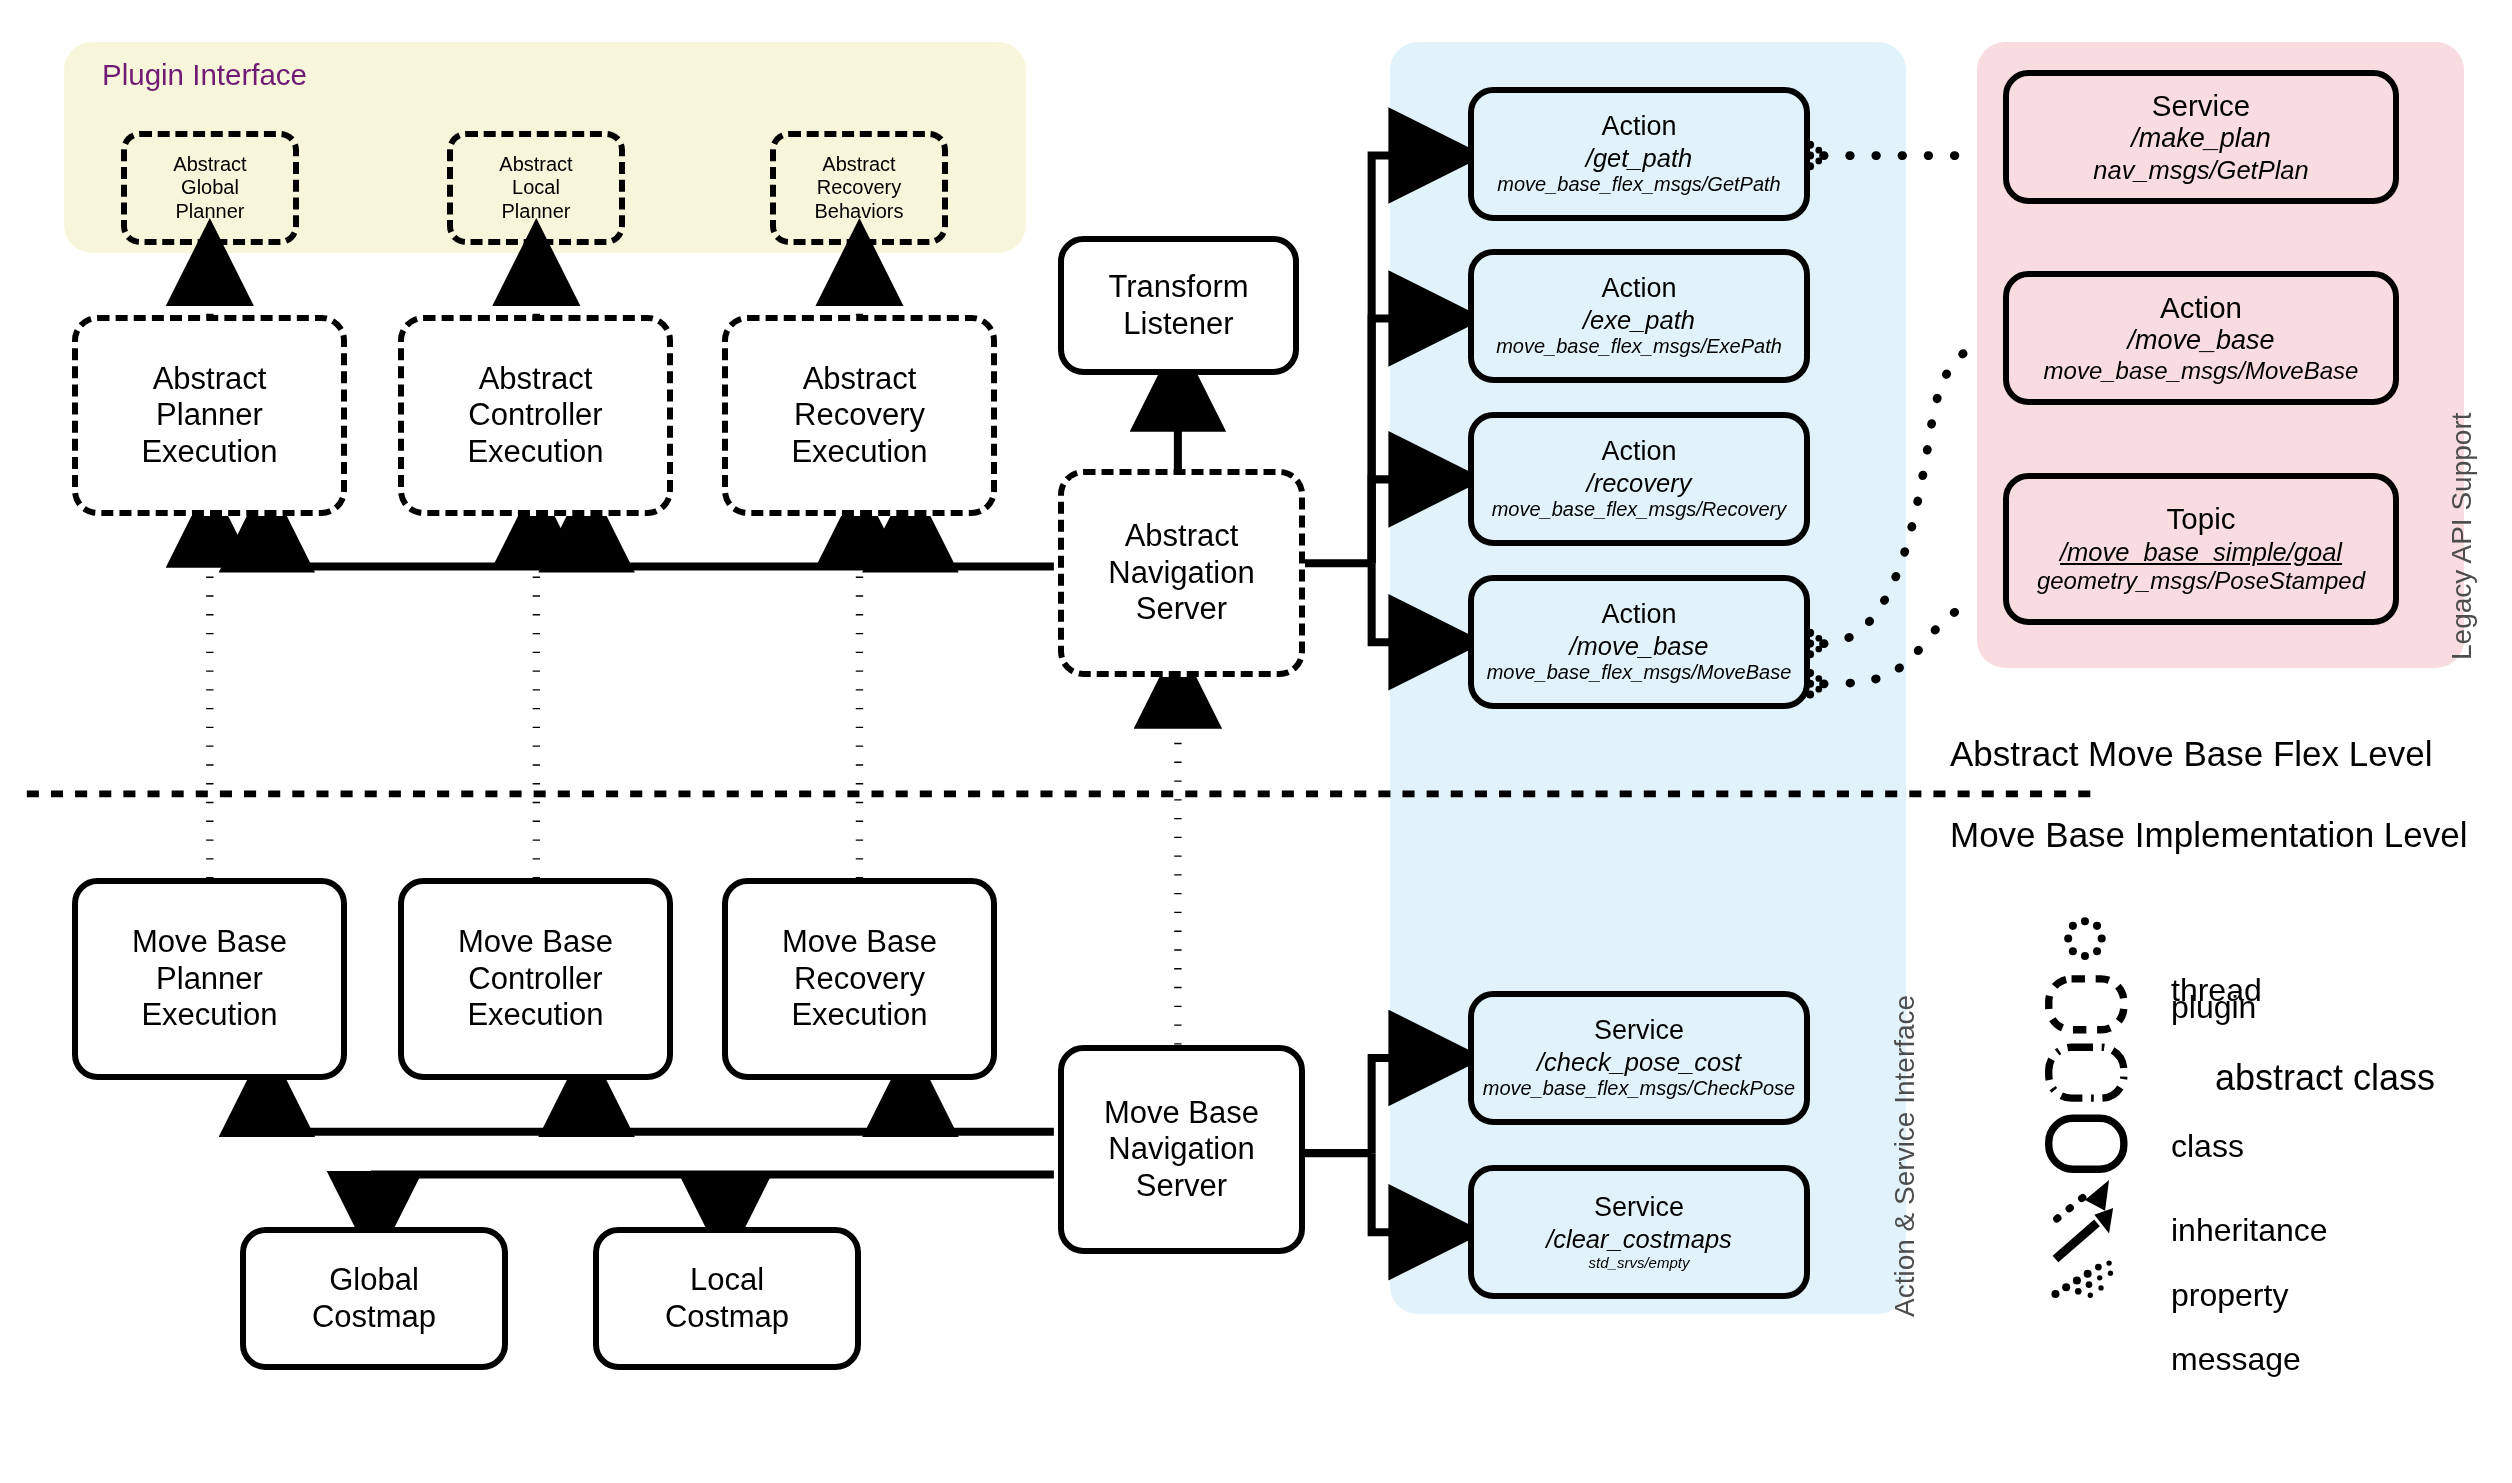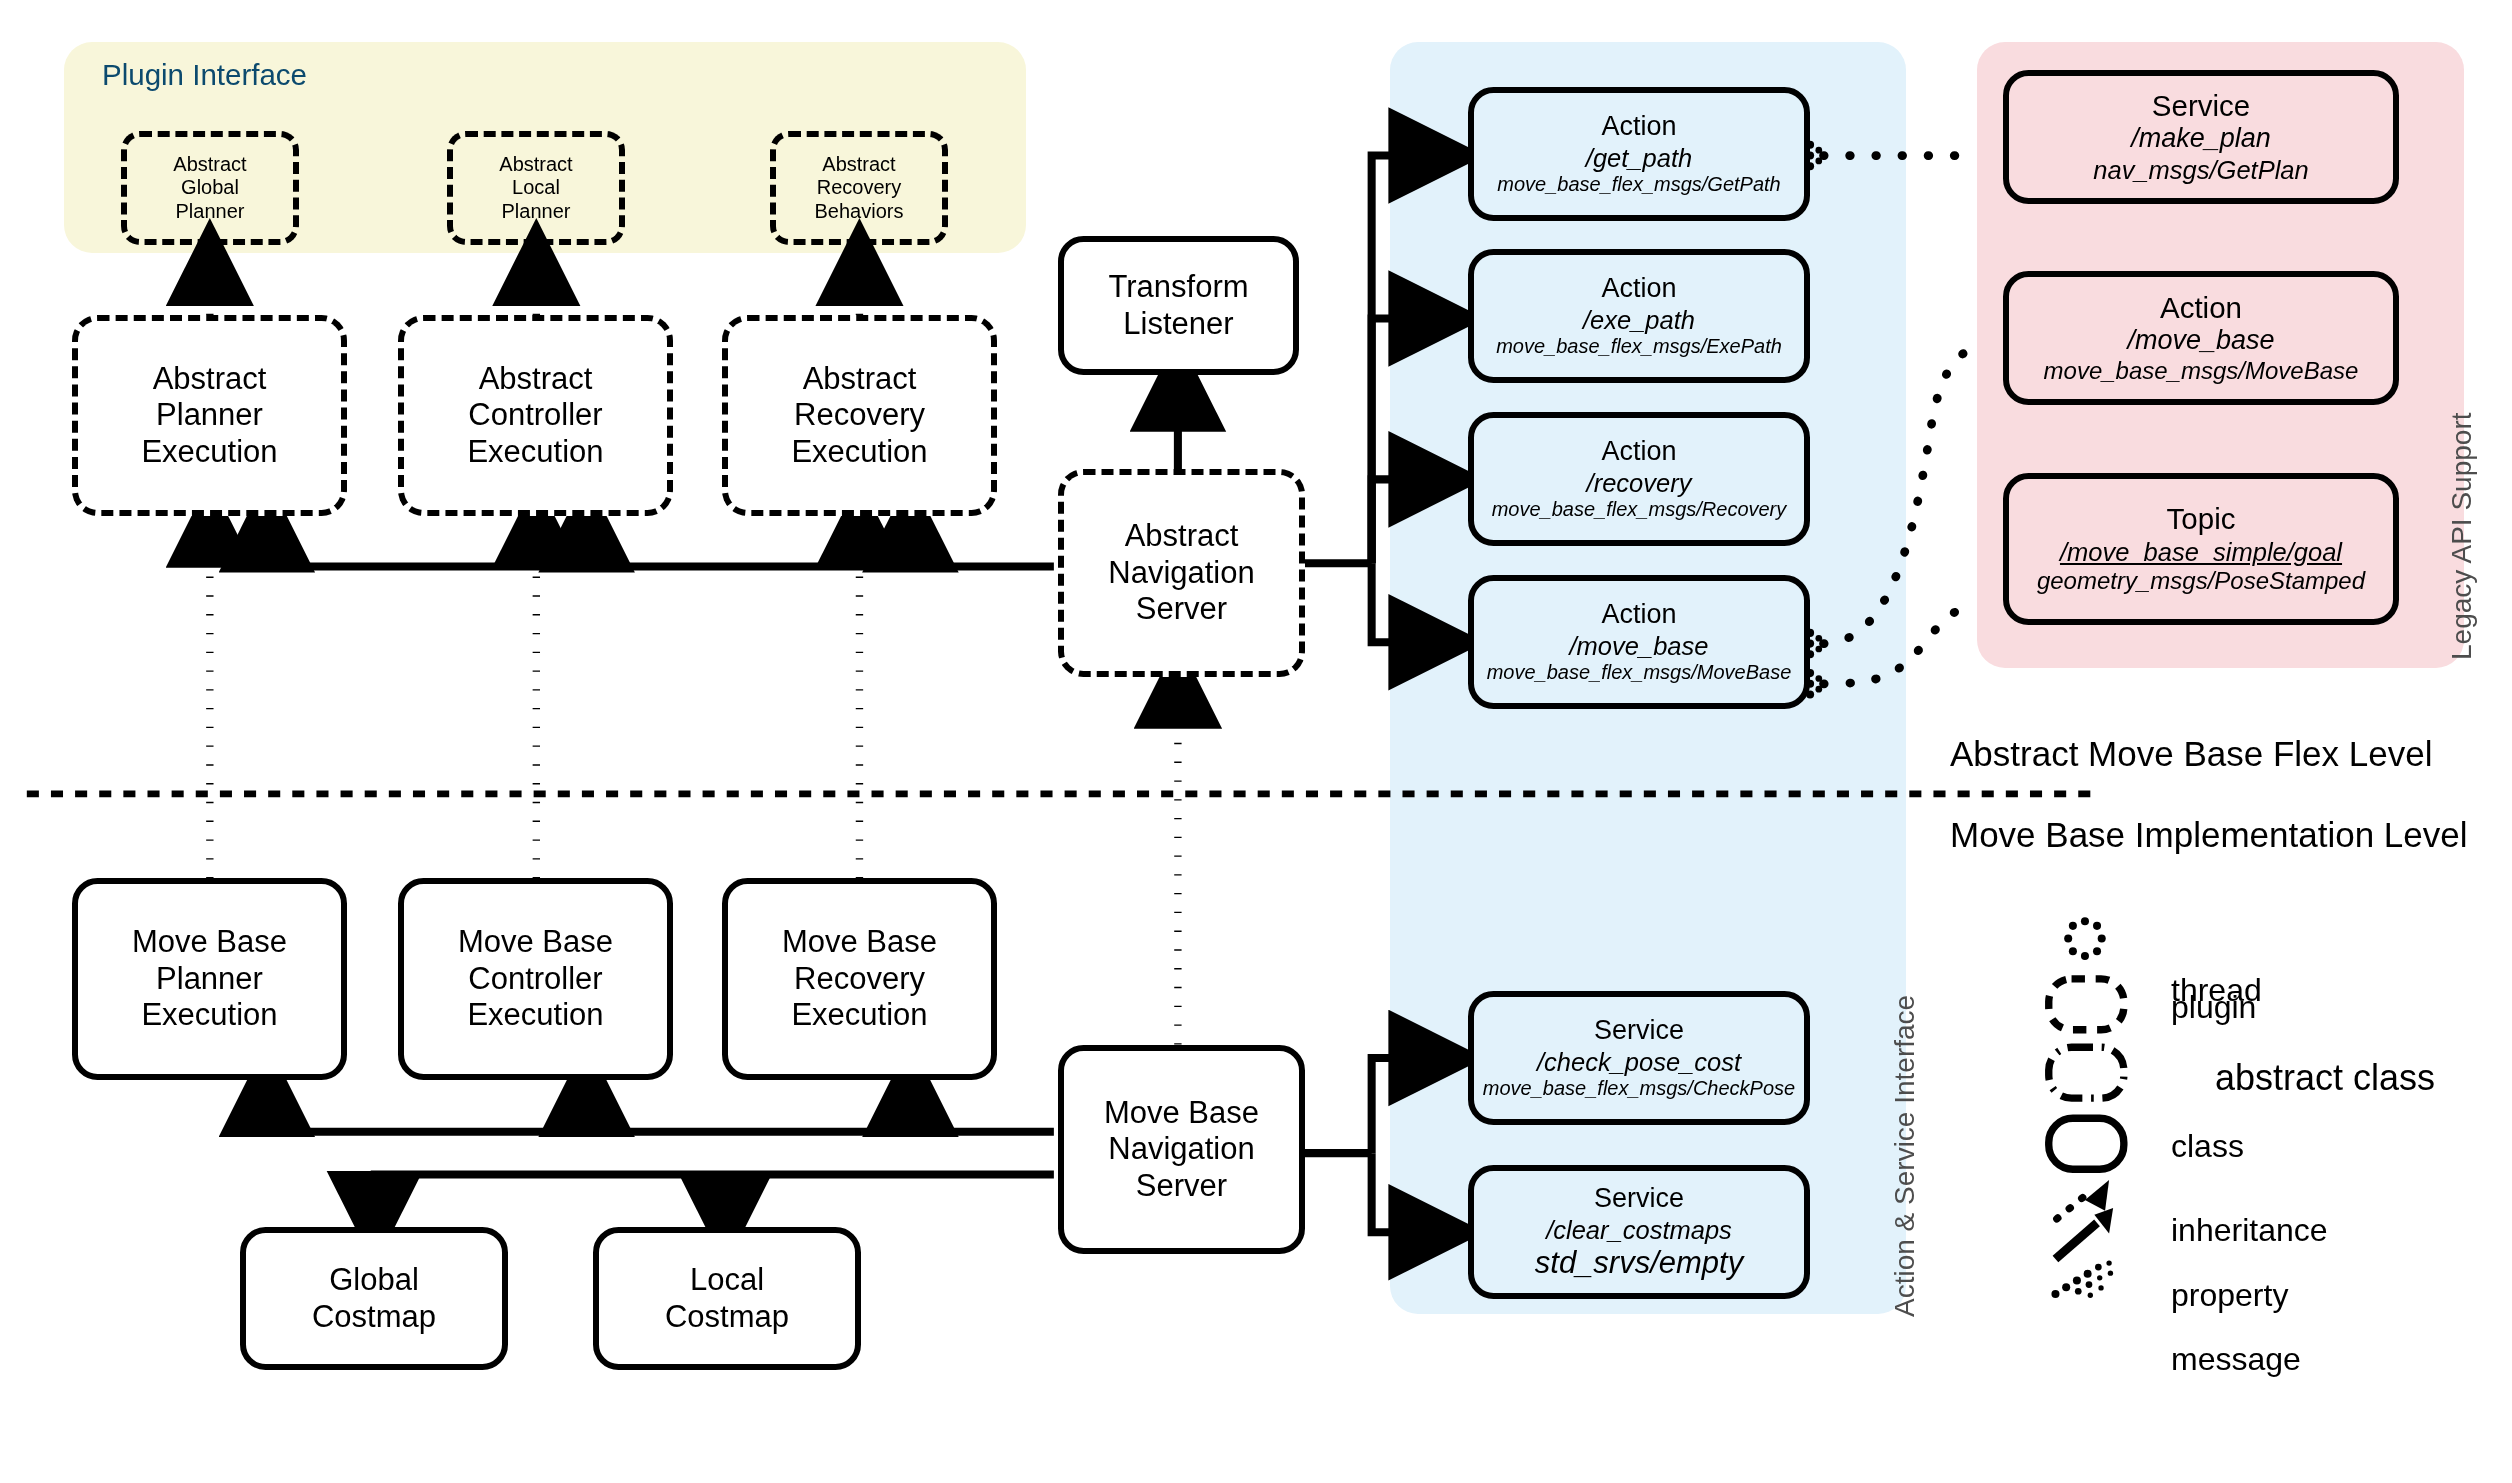--- a/index.html
+++ b/index.html
@@ -1,20 +1,20 @@
 <!DOCTYPE html>
 <html style="font-size:10.7px"><head>
 <meta charset="utf-8">
 <style>
   html,body{margin:0;padding:0;background:#fff;}
   body{font-family:"Liberation Sans", sans-serif;}
   #stage{position:relative;width:2512px;height:1483px;background:#fff;overflow:hidden;}
   svg.layer{position:absolute;left:0;top:0;width:2512px;height:1483px;}
   .panel{position:absolute;border-radius:28px;}
-  .panel-title{position:absolute;color:#0c4a6e;white-space:nowrap;}
+  .panel-title{position:absolute;color:#701a75;white-space:nowrap;}
   .node{position:absolute;box-sizing:border-box;display:flex;flex-direction:column;
         align-items:center;justify-content:center;text-align:center;color:#000;background:transparent;}
   .node .ln{display:block;line-height:1.18;}
   .cls{border:6px solid #000;border-radius:25.5px;background:#fff;}
   .cls.tint-blue{background:#e2f2fb;}
   .cls.tint-pink{background:#f9dcdf;}
   .abs{border:6px dashed #000;border-radius:25.5px;background:#fff;}
   .plug{border:6px dashed #000;border-radius:19px;background:transparent;}
   .lvl-label{position:absolute;color:#000;white-space:nowrap;}
   .vert-label{position:absolute;color:#4d4d4d;white-space:nowrap;transform-origin:left top;}
@@ -327,21 +327,21 @@
   </div>
 
   <div class="node cls tint-blue" style="left:1468px;top:991px;width:342px;height:134px;font-size:27px;">
     <span class="ln">Service</span>
     <span class="ln it" style="font-size:25.5px;">/check_pose_cost</span>
     <span class="ln it" style="font-size:20px;">move_base_flex_msgs/CheckPose</span>
   </div>
   <div class="node cls tint-blue" style="left:1468px;top:1165px;width:342px;height:134px;font-size:27px;">
     <span class="ln">Service</span>
     <span class="ln it" style="font-size:25.5px;">/clear_costmaps</span>
-    <span class="ln it" style="font-size:31px;">std_srvs/empty</span>
+    <span class="ln it" style="font-size:15px;">std_srvs/empty</span>
   </div>
 
   <div class="node cls tint-pink" style="left:2003px;top:70px;width:396px;height:134px;font-size:29.5px;">
     <span class="ln">Service</span>
     <span class="ln it" style="font-size:27px;">/make_plan</span>
     <span class="ln it" style="font-size:25.5px;">nav_msgs/GetPlan</span>
   </div>
   <div class="node cls tint-pink" style="left:2003px;top:271px;width:396px;height:134px;font-size:29.5px;">
     <span class="ln">Action</span>
     <span class="ln it" style="font-size:27px;">/move_base</span>

